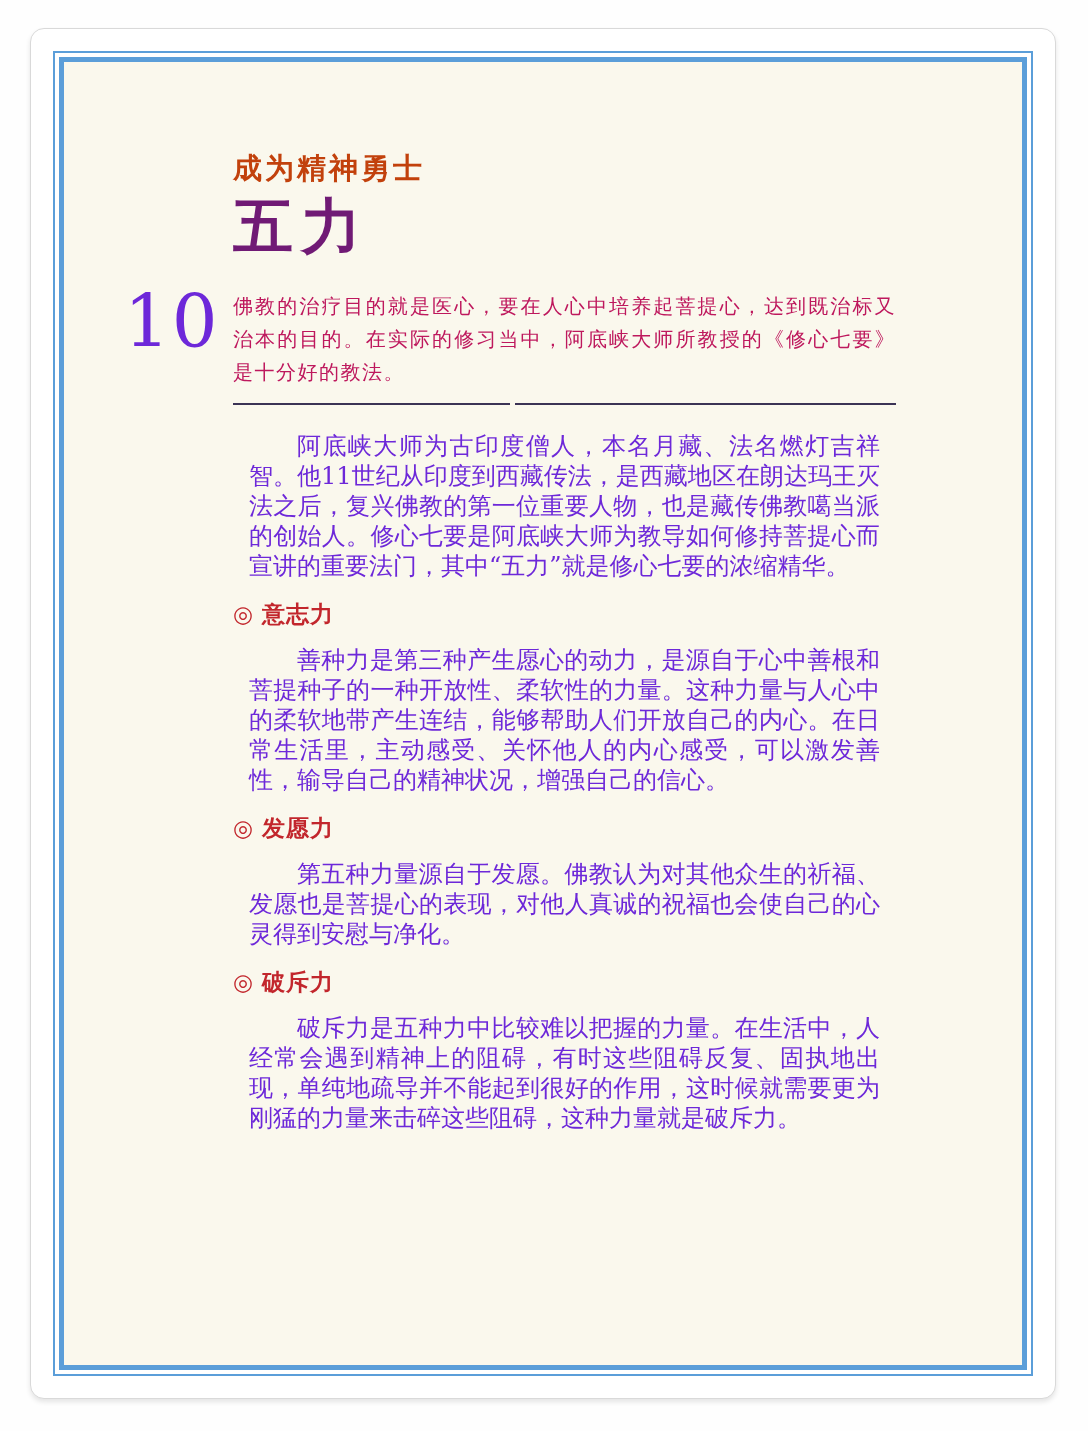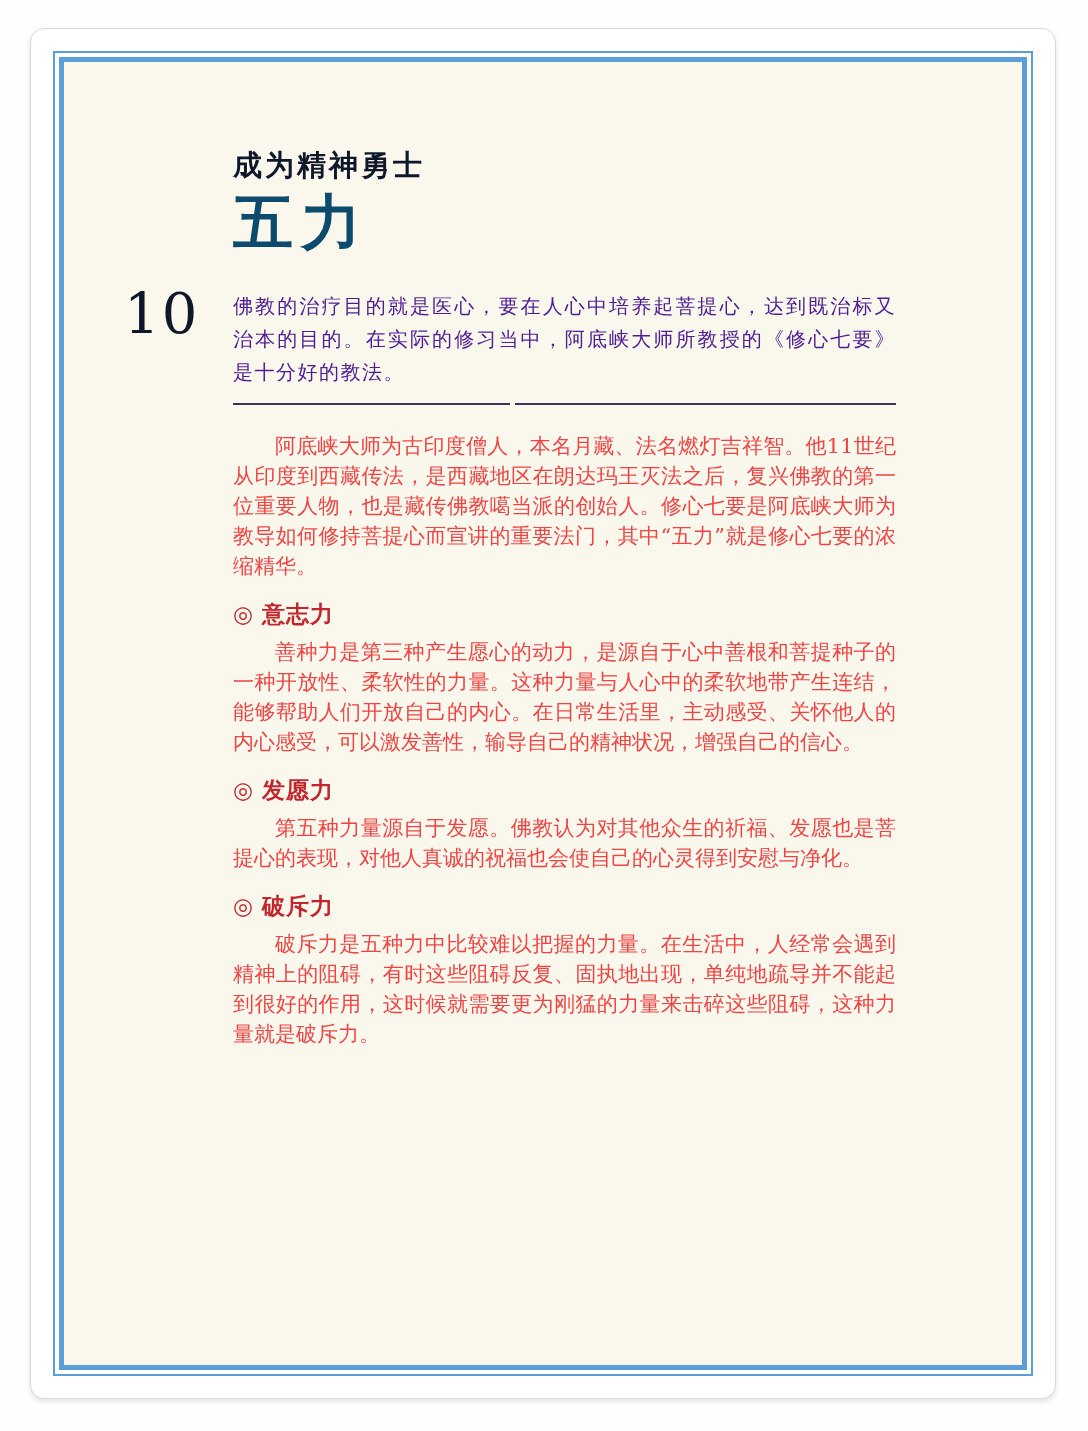--- a/index.html
+++ b/index.html
@@ -27,69 +27,69 @@
     position: absolute;
     left: 28px; top: 28px; right: 28px; bottom: 28px;
     border: 5px solid #5b9ed9;
     background: #faf8ed;
     overflow: hidden;
   }
   .chapter-number {
     position: absolute;
     left: 60px; top: 224px;
     font-family: "DejaVu Serif", serif;
-    font-size: 56px;
+    font-size: 72px;
     line-height: 1;
-    color: #0f172a;
+    color: #6d28d9;
     letter-spacing: 2px;
   }
   .content {
     position: absolute;
     left: 0; top: 0; right: 0;
     padding: 88px 126px 0 169px;
     box-sizing: border-box;
   }
   .kicker {
-    font-family: Liberation Mono, monospace;
+    font-family: Liberation Serif, serif;
     font-weight: 700;
     font-size: 29px;
     letter-spacing: 3px;
-    color: #0f172a;
+    color: #c2410c;
     line-height: 36px;
   }
   .title {
     margin: 8px 0 0 0;
-    font-family: Liberation Mono, monospace;
+    font-family: Liberation Sans, sans-serif;
     font-weight: 700;
     font-size: 60px;
     letter-spacing: 8px;
-    color: #0c4a6e;
+    color: #701a75;
     line-height: 66px;
   }
   .intro {
     margin: 30px 0 0 0;
     font-size: 20px;
     line-height: 33px;
     letter-spacing: 1.5px;
-    color: #4c1d95;
+    color: #be185d;
     text-align: justify;
   }
   .divider {
     margin-top: 14px;
     height: 2px;
     background: linear-gradient(to right,
       #3b3355 0%, #3b3355 41.8%,
       rgba(0,0,0,0) 41.8%, rgba(0,0,0,0) 42.5%,
       #3b3355 42.5%, #3b3355 100%);
   }
   .body-p {
-    margin: 0;
-    font-size: 21px;
+    margin: 16px;
+    font-size: 24px;
     line-height: 30px;
-    color: #ef4444;
+    color: #6d28d9;
     text-align: justify;
     text-indent: 2em;
   }
   .lead { margin-top: 26px; }
   .sec-h {
     margin: 18px 0 8px 0;
     font-family: "DejaVu Sans", sans-serif;
     font-weight: 700;
     font-size: 23px;
     line-height: 30px;

